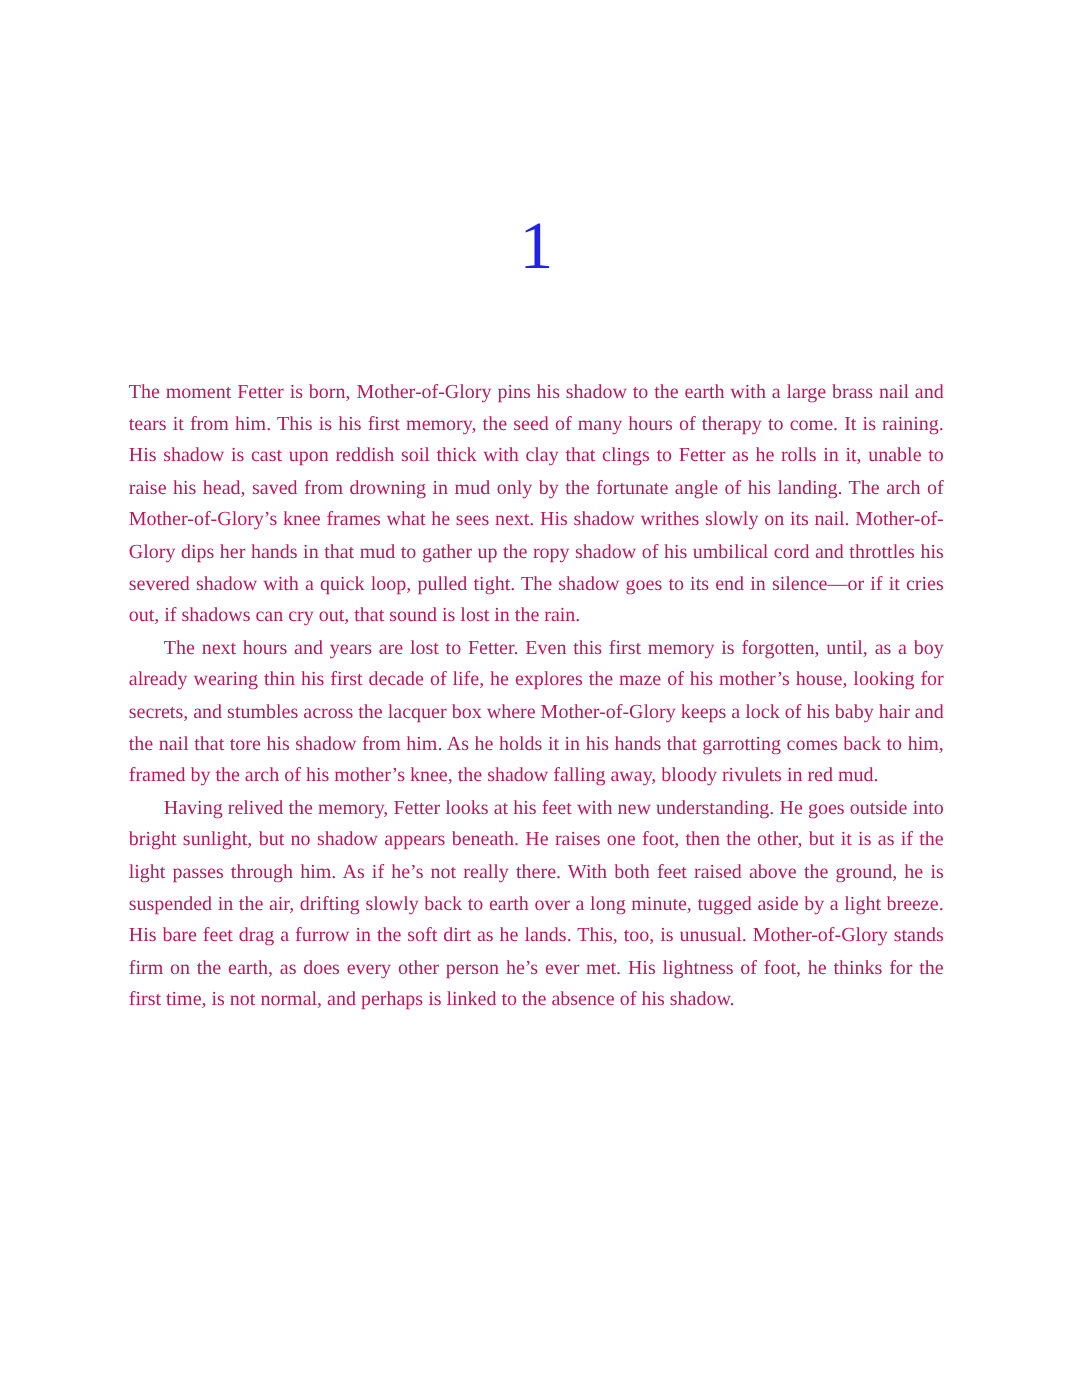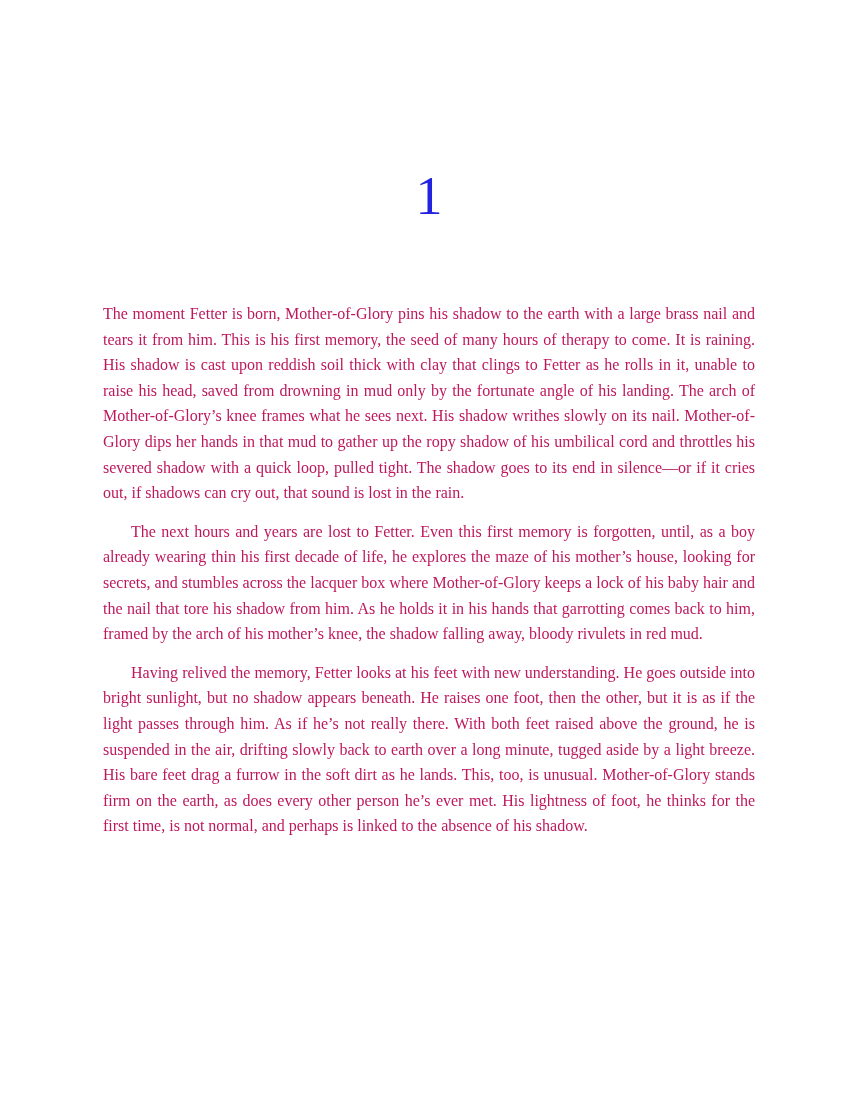--- a/index.html
+++ b/index.html
@@ -36,21 +36,20 @@
     line-height: 25.6px;
     color: #be185d;
     text-align: justify;
   }
   .body-text p {
     margin: 0;
     padding: 0;
   }
   .body-text p.indented {
     text-indent: 28px;
-    margin-top: 13px;
   }
 </style>
 </head>
 <body>
 
 <div class="page">
   <h1 class="chapter-number">1</h1>
 
   <div class="body-text">
     <p>The moment Fetter is born, Mother-of-Glory pins his shadow to the earth with a large brass nail and tears it from him. This is his first memory, the seed of many hours of therapy to come. It is raining. His shadow is cast upon reddish soil thick with clay that clings to Fetter as he rolls in it, unable to raise his head, saved from drowning in mud only by the fortunate angle of his landing. The arch of Mother-of-Glory’s knee frames what he sees next. His shadow writhes slowly on its nail. Mother-of-Glory dips her hands in that mud to gather up the ropy shadow of his umbilical cord and throttles his severed shadow with a quick loop, pulled tight. The shadow goes to its end in silence—or if it cries out, if shadows can cry out, that sound is lost in the rain.</p>

